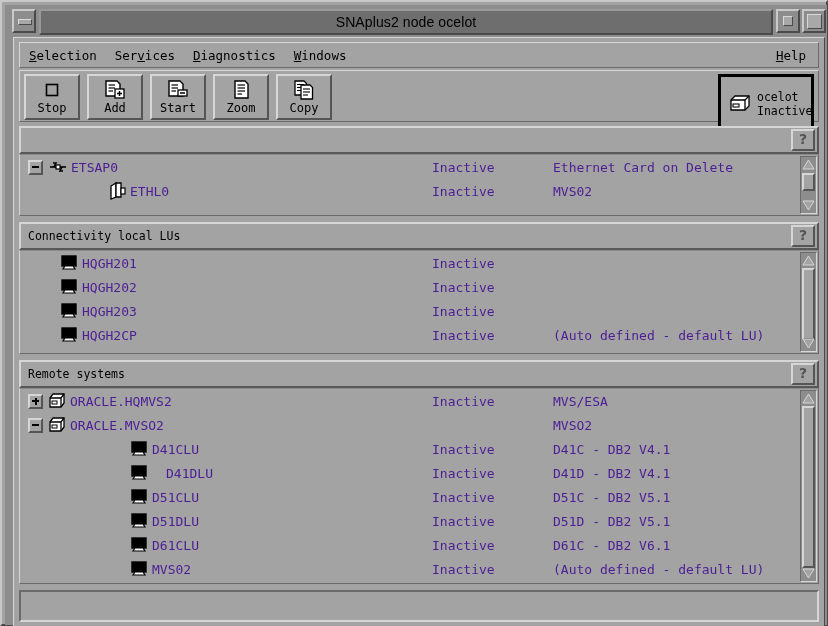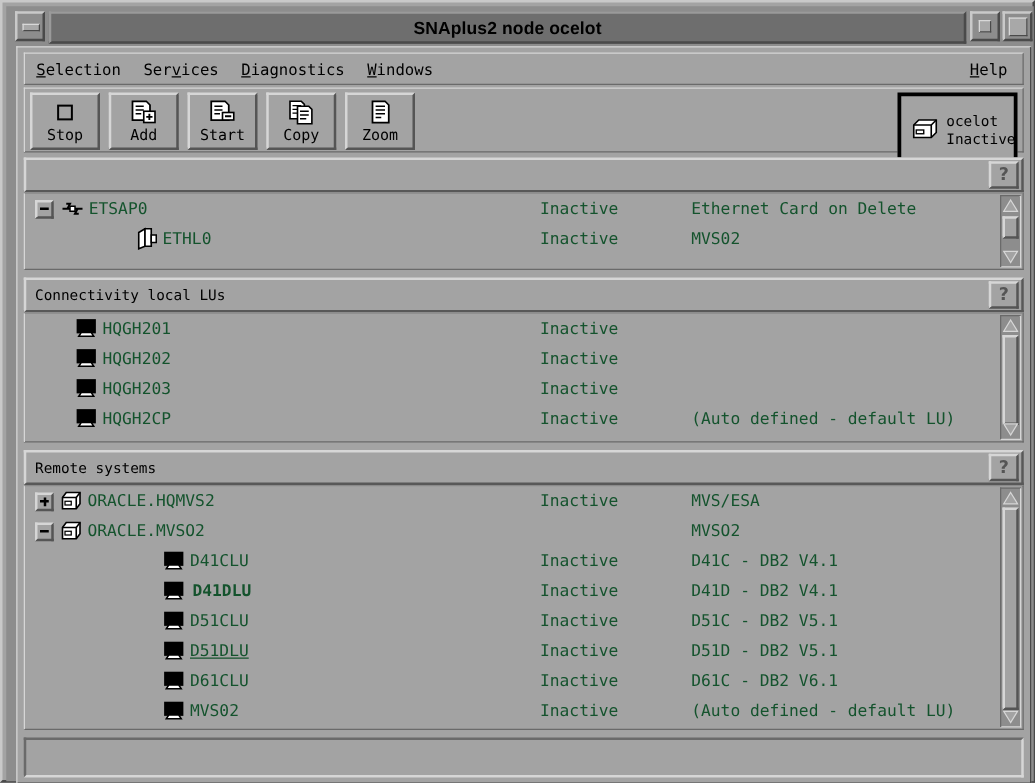--- a/index.html
+++ b/index.html
@@ -97,21 +97,21 @@
     background: #6e6e6e;
     border-top: 2px solid #9a9a9a;
     border-left: 2px solid #9a9a9a;
     border-right: 2px solid #4a4a4a;
     border-bottom: 2px solid #4a4a4a;
     display: flex;
     align-items: center;
     justify-content: center;
     color: #000;
     font-size: 14px;
-    font-weight: bold;
+    font-weight: normal;
     font-family: "Liberation Sans", sans-serif;
     letter-spacing: 0.1px;
   }
 
   
   .client {
     position: absolute;
     left: 8px; top: 32px;
     width: 812px; height: 590px;
     background: #a3a3a3;
@@ -255,21 +255,21 @@
     border-bottom: 1px solid #6a6a6a;
     overflow: hidden;
   }
   .rows { position: absolute; left: 0; top: 0; right: 20px; bottom: 0; overflow: hidden; }
   .row {
     height: 24px;
     display: flex;
     align-items: center;
     font-family: "DejaVu Sans Mono", monospace;
     font-size: 13px;
-    color: #14532d;
+    color: #4c1d95;
     white-space: nowrap;
     cursor: default;
   }
   .expander {
     width: 15px; height: 15px;
     box-sizing: border-box;
     background: #a3a3a3;
     border-top: 2px solid #d6d6d6;
     border-left: 2px solid #d6d6d6;
     border-right: 2px solid #555;
@@ -409,50 +409,50 @@
               <svg width="22" height="21" viewBox="0 0 22 21">
                 <polygon points="2,1 13,1 16,4 16,16 2,16" fill="#fff" stroke="#000" stroke-width="1.4"></polygon>
                 <line x1="4.5" y1="5" x2="11" y2="5" stroke="#000" stroke-width="1.2"></line>
                 <line x1="4.5" y1="8" x2="11" y2="8" stroke="#000" stroke-width="1.2"></line>
                 <line x1="4.5" y1="11" x2="9" y2="11" stroke="#000" stroke-width="1.2"></line>
                 <rect x="11" y="10" width="9" height="6" fill="#fff" stroke="#000" stroke-width="1.3"></rect>
                 <line x1="13" y1="13" x2="18" y2="13" stroke="#000" stroke-width="1.5"></line>
               </svg>
             </div>
             <div class="tool-lbl">Start</div>
+          </div>
+
+          <div class="tool-btn">
+            <div class="tool-ico">
+              <svg width="20" height="21" viewBox="0 0 20 21">
+                <polygon points="4,1 14,1 17,4 17,18 4,18" fill="#fff" stroke="#000" stroke-width="1.4"></polygon>
+                <line x1="6.5" y1="5" x2="14" y2="5" stroke="#000" stroke-width="1.2"></line>
+                <line x1="6.5" y1="8" x2="14" y2="8" stroke="#000" stroke-width="1.2"></line>
+                <line x1="6.5" y1="11" x2="14" y2="11" stroke="#000" stroke-width="1.2"></line>
+                <line x1="6.5" y1="14" x2="11" y2="14" stroke="#000" stroke-width="1.2"></line>
+              </svg>
+            </div>
+            <div class="tool-lbl">Zoom</div>
           </div>
 
           <div class="tool-btn">
             <div class="tool-ico">
               <svg width="22" height="21" viewBox="0 0 22 21">
                 <polygon points="2,1 11,1 13.5,3.5 13.5,15 2,15" fill="#fff" stroke="#000" stroke-width="1.3"></polygon>
                 <line x1="4" y1="4.5" x2="11" y2="4.5" stroke="#000" stroke-width="1.1"></line>
                 <line x1="4" y1="7.5" x2="11" y2="7.5" stroke="#000" stroke-width="1.1"></line>
                 <line x1="4" y1="10.5" x2="9" y2="10.5" stroke="#000" stroke-width="1.1"></line>
                 <polygon points="8,5 17,5 19.5,7.5 19.5,19 8,19" fill="#fff" stroke="#000" stroke-width="1.3"></polygon>
                 <line x1="10" y1="9" x2="17" y2="9" stroke="#000" stroke-width="1.1"></line>
                 <line x1="10" y1="12" x2="17" y2="12" stroke="#000" stroke-width="1.1"></line>
                 <line x1="10" y1="15" x2="15" y2="15" stroke="#000" stroke-width="1.1"></line>
               </svg>
             </div>
             <div class="tool-lbl">Copy</div>
           </div>
-
-          <div class="tool-btn">
-            <div class="tool-ico">
-              <svg width="20" height="21" viewBox="0 0 20 21">
-                <polygon points="4,1 14,1 17,4 17,18 4,18" fill="#fff" stroke="#000" stroke-width="1.4"></polygon>
-                <line x1="6.5" y1="5" x2="14" y2="5" stroke="#000" stroke-width="1.2"></line>
-                <line x1="6.5" y1="8" x2="14" y2="8" stroke="#000" stroke-width="1.2"></line>
-                <line x1="6.5" y1="11" x2="14" y2="11" stroke="#000" stroke-width="1.2"></line>
-                <line x1="6.5" y1="14" x2="11" y2="14" stroke="#000" stroke-width="1.2"></line>
-              </svg>
-            </div>
-            <div class="tool-lbl">Zoom</div>
-          </div>
         </div>
 
         <div class="node-btn">
           <div class="nb-ico">
             <svg width="26" height="24" viewBox="0 0 26 24">
               <polygon points="5,8 9,4 23,4 23,14 19,18 5,18" fill="#fff" stroke="#000" stroke-width="1.3"></polygon>
               <polyline points="5,8 19,8 19,18" fill="none" stroke="#000" stroke-width="1.3"></polyline>
               <polyline points="19,8 23,4" fill="none" stroke="#000" stroke-width="1.3"></polyline>
               <rect x="7" y="12" width="6" height="3" fill="none" stroke="#000" stroke-width="1.1"></rect>
             </svg>
@@ -681,21 +681,21 @@
 
             <div class="row">
               <div class="row-rel">
                 <div class="exp-spacer" style="width:108px;"></div>
                 <div class="row-ico">
                   <svg width="18" height="16" viewBox="0 0 18 16">
                     <rect x="2" y="1" width="14" height="10" fill="#000" stroke="#000" stroke-width="1.4"></rect>
                     <polygon points="5,11 13,11 15,14 3,14" fill="#fff" stroke="#000" stroke-width="1.2"></polygon>
                   </svg>
                 </div>
-                <div class="row-name" style="margin-left:4px;font-weight:bold;">D41DLU</div>
+                <div class="row-name" style="margin-left:16px;">D41DLU</div>
                 <div class="col-status">Inactive</div>
                 <div class="col-desc">D41D - DB2 V4.1</div>
               </div>
             </div>
 
             <div class="row">
               <div class="row-rel">
                 <div class="exp-spacer" style="width:108px;"></div>
                 <div class="row-ico">
                   <svg width="18" height="16" viewBox="0 0 18 16">
@@ -711,21 +711,21 @@
 
             <div class="row">
               <div class="row-rel">
                 <div class="exp-spacer" style="width:108px;"></div>
                 <div class="row-ico">
                   <svg width="18" height="16" viewBox="0 0 18 16">
                     <rect x="2" y="1" width="14" height="10" fill="#000" stroke="#000" stroke-width="1.4"></rect>
                     <polygon points="5,11 13,11 15,14 3,14" fill="#fff" stroke="#000" stroke-width="1.2"></polygon>
                   </svg>
                 </div>
-                <div class="row-name" style="margin-left:2px;text-decoration:underline;">D51DLU</div>
+                <div class="row-name" style="margin-left:2px;">D51DLU</div>
                 <div class="col-status">Inactive</div>
                 <div class="col-desc">D51D - DB2 V5.1</div>
               </div>
             </div>
 
             <div class="row">
               <div class="row-rel">
                 <div class="exp-spacer" style="width:108px;"></div>
                 <div class="row-ico">
                   <svg width="18" height="16" viewBox="0 0 18 16">

